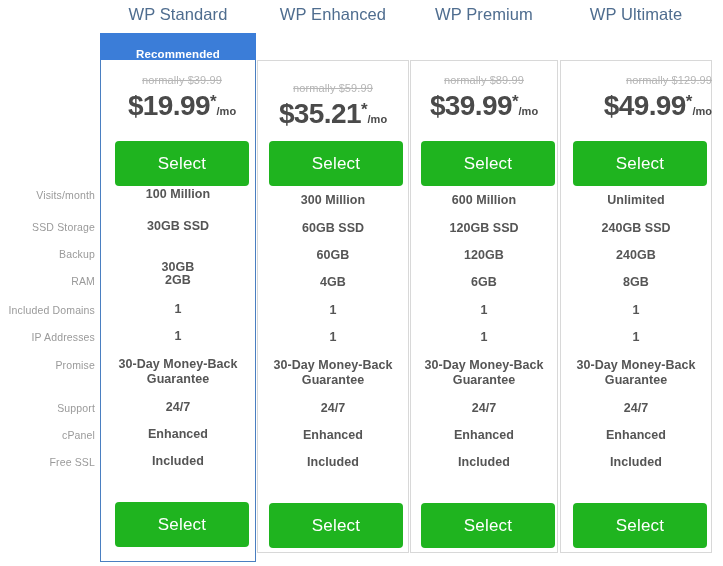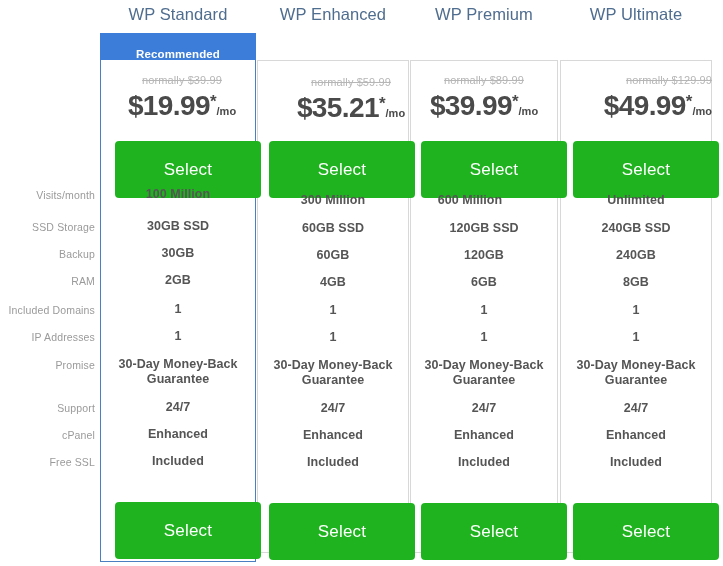--- a/index.html
+++ b/index.html
@@ -112,21 +112,21 @@
     border: none;
     border-radius: 4px;
     font-family: "Liberation Sans", sans-serif;
     font-size: 17px;
     font-weight: 400;
     letter-spacing: 0.2px;
     cursor: pointer;
     display: flex;
     align-items: center;
     justify-content: center;
-    padding: 10px;
+    padding: 4px;
   }
 
   
   .feature-label {
     position: absolute;
     right: 628px;
     text-align: right;
     font-size: 10.5px;
     color: #9a9a9a;
     white-space: nowrap;
@@ -163,21 +163,21 @@
 
   <div class="ribbon" style="left:100px; width:156px;">
     <span>Recommended</span>
   </div>
 
   <div class="price-block" style="left:100px; top:73px; width:164px;">
     <div class="price-normally">normally $39.99</div>
     <div class="price-main"><span>$19.99</span><span class="price-star">*</span><span class="price-per">/mo</span></div>
   </div>
 
-  <div class="price-block" style="left:257px; top:75px; width:152px;padding-left:18px;">
+  <div class="price-block" style="left:257px; top:81px; width:152px;">
     <div class="price-normally">normally $59.99</div>
     <div class="price-main"><span>$35.21</span><span class="price-star">*</span><span class="price-per">/mo</span></div>
   </div>
 
   <div class="price-block" style="left:410px; top:73px; width:148px;">
     <div class="price-normally">normally $89.99</div>
     <div class="price-main"><span>$39.99</span><span class="price-star">*</span><span class="price-per">/mo</span></div>
   </div>
 
   <div class="price-block" style="left:560px; top:73px; width:152px;text-align:right;">
@@ -204,21 +204,21 @@
   <div class="feature-label" style="top:275px;">RAM</div>
   <div class="feature-label" style="top:304px;">Included Domains</div>
   <div class="feature-label" style="top:331px;">IP Addresses</div>
   <div class="feature-label" style="top:359px;">Promise</div>
   <div class="feature-label" style="top:402px;">Support</div>
   <div class="feature-label" style="top:429px;">cPanel</div>
   <div class="feature-label" style="top:456px;">Free SSL</div>
 
   <div class="feature-value" style="left:100px; width:156px; top:187px;">100 Million</div>
   <div class="feature-value" style="left:100px; width:156px; top:219px;">30GB SSD</div>
-  <div class="feature-value" style="left:100px; width:156px; top:246px;">30GB</div>
+  <div class="feature-value" style="left:100px; width:156px; top:260px;">30GB</div>
   <div class="feature-value" style="left:100px; width:156px; top:273px;">2GB</div>
   <div class="feature-value" style="left:100px; width:156px; top:302px;">1</div>
   <div class="feature-value" style="left:100px; width:156px; top:329px;">1</div>
   <div class="feature-value" style="left:100px; width:156px; top:357px;">
     <div>30-Day Money-Back</div>
     <div>Guarantee</div>
   </div>
   <div class="feature-value" style="left:100px; width:156px; top:400px;">24/7</div>
   <div class="feature-value" style="left:100px; width:156px; top:427px;">Enhanced</div>
   <div class="feature-value" style="left:100px; width:156px; top:454px;">Included</div>
@@ -230,21 +230,21 @@
   <div class="feature-value" style="left:257px; width:152px; top:303px;">1</div>
   <div class="feature-value" style="left:257px; width:152px; top:330px;">1</div>
   <div class="feature-value" style="left:257px; width:152px; top:358px;">
     <div>30-Day Money-Back</div>
     <div>Guarantee</div>
   </div>
   <div class="feature-value" style="left:257px; width:152px; top:401px;">24/7</div>
   <div class="feature-value" style="left:257px; width:152px; top:428px;">Enhanced</div>
   <div class="feature-value" style="left:257px; width:152px; top:455px;">Included</div>
 
-  <div class="feature-value" style="left:396px; width:148px; top:193px;">600 Million</div>
+  <div class="feature-value" style="left:410px; width:148px; top:193px;">600 Million</div>
   <div class="feature-value" style="left:410px; width:148px; top:221px;">120GB SSD</div>
   <div class="feature-value" style="left:410px; width:148px; top:248px;">120GB</div>
   <div class="feature-value" style="left:410px; width:148px; top:275px;">6GB</div>
   <div class="feature-value" style="left:410px; width:148px; top:303px;">1</div>
   <div class="feature-value" style="left:410px; width:148px; top:330px;">1</div>
   <div class="feature-value" style="left:410px; width:148px; top:358px;">
     <div>30-Day Money-Back</div>
     <div>Guarantee</div>
   </div>
   <div class="feature-value" style="left:410px; width:148px; top:401px;">24/7</div>

